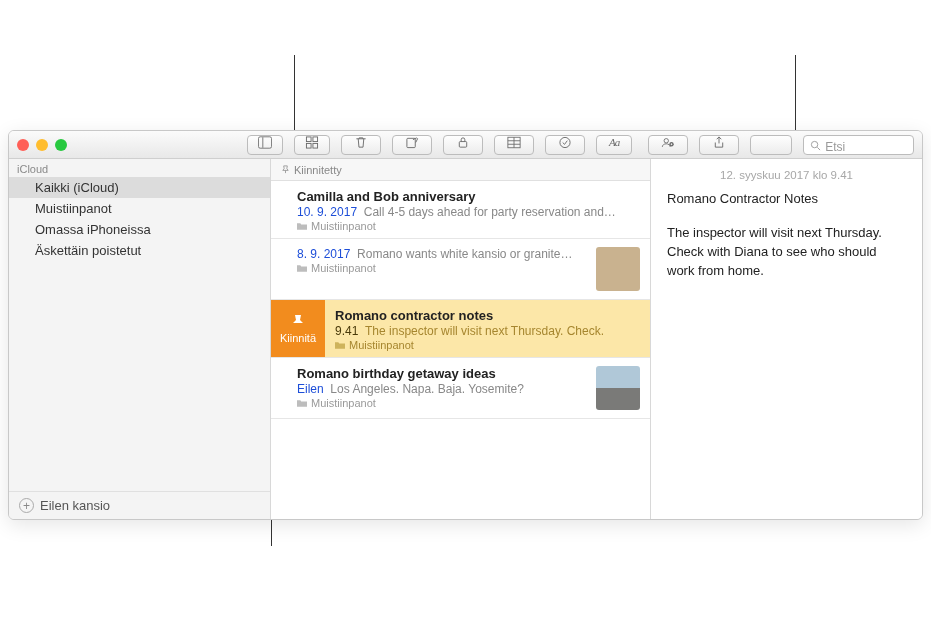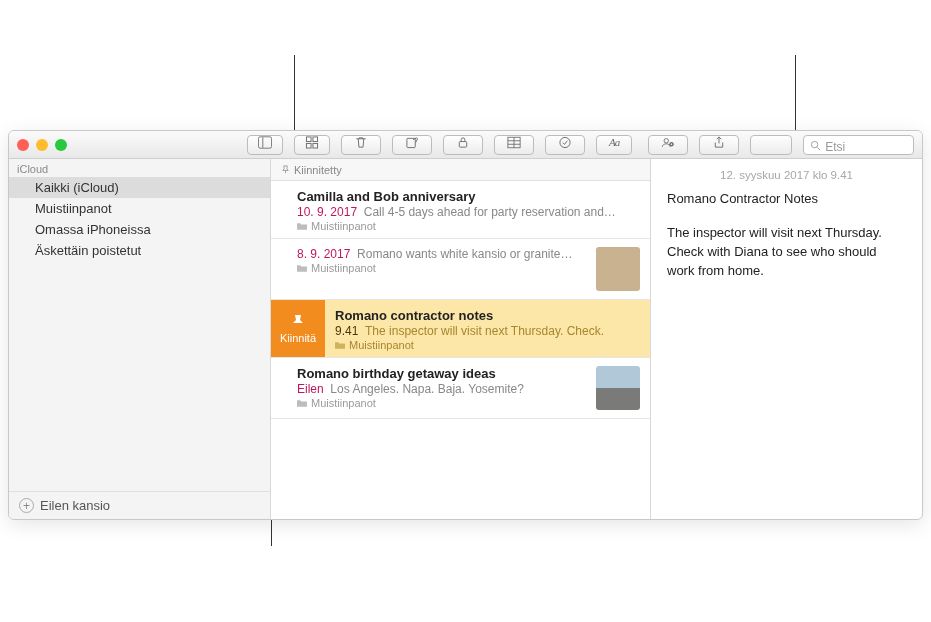--- a/index.html
+++ b/index.html
@@ -28,21 +28,21 @@
     .notes-col { width: 380px; background: #fff; border-right: 1px solid #d8d8d8; display: flex; flex-direction: column; overflow: hidden; }
     .pinned-hdr { height: 22px; background: #f7f7f7; border-bottom: 1px solid #e0e0e0; display: flex; align-items: center; padding: 0 10px; color: #888; font-size: 11px; gap: 4px; }
     .pinned-hdr svg { width: 9px; height: 9px; }
     .note-row { display: flex; align-items: stretch; border-bottom: 1px solid #e6e6e6; }
     .note-row .pin-flag { width: 54px; background: #f28c1e; color: #fff; display: flex; flex-direction: column; align-items: center; justify-content: center; font-size: 11px; gap: 2px; }
     .pin-flag svg { width: 16px; height: 16px; fill: #fff; }
     .note-body { flex: 1; padding: 8px 10px 6px; display: flex; flex-direction: column; gap: 1px; min-width: 0; }
     .note-body.indent { padding-left: 26px; }
     .note-title { font-weight: 600; font-size: 13px; color: #222; white-space: nowrap; overflow: hidden; text-overflow: ellipsis; }
     .note-meta { font-size: 12px; color: #888; white-space: nowrap; overflow: hidden; text-overflow: ellipsis; }
-    .note-meta .date { color: #be185d; }
+    .note-meta .date { color: #1d4ed8; }
     .note-folder { font-size: 11px; color: #9a9a9a; display: flex; align-items: center; gap: 4px; }
     .note-folder svg { width: 10px; height: 9px; fill: #bdbdbd; }
     .note-row.selected { background: #fce7a8; }
     .note-row.selected .note-meta, .note-row.selected .note-folder { color: #a6862f; }
     .note-row.selected .note-meta .date { color: #4a3a0a; }
     .note-row.selected .note-folder svg { fill: #ceb35c; }
     .thumb { width: 44px; height: 44px; background: #c9b28f; margin: 8px 10px 8px 4px; border-radius: 3px; flex-shrink: 0; }
     .thumb.rocks { background: linear-gradient(#b0c8d8 50%, #7a7a78 50%); }
     .detail { flex: 1; background: #fff; padding: 10px 16px; font-size: 13px; color: #222; }
     .detail-date { text-align: center; color: #a7a7a7; font-size: 11.5px; margin-bottom: 10px; }

